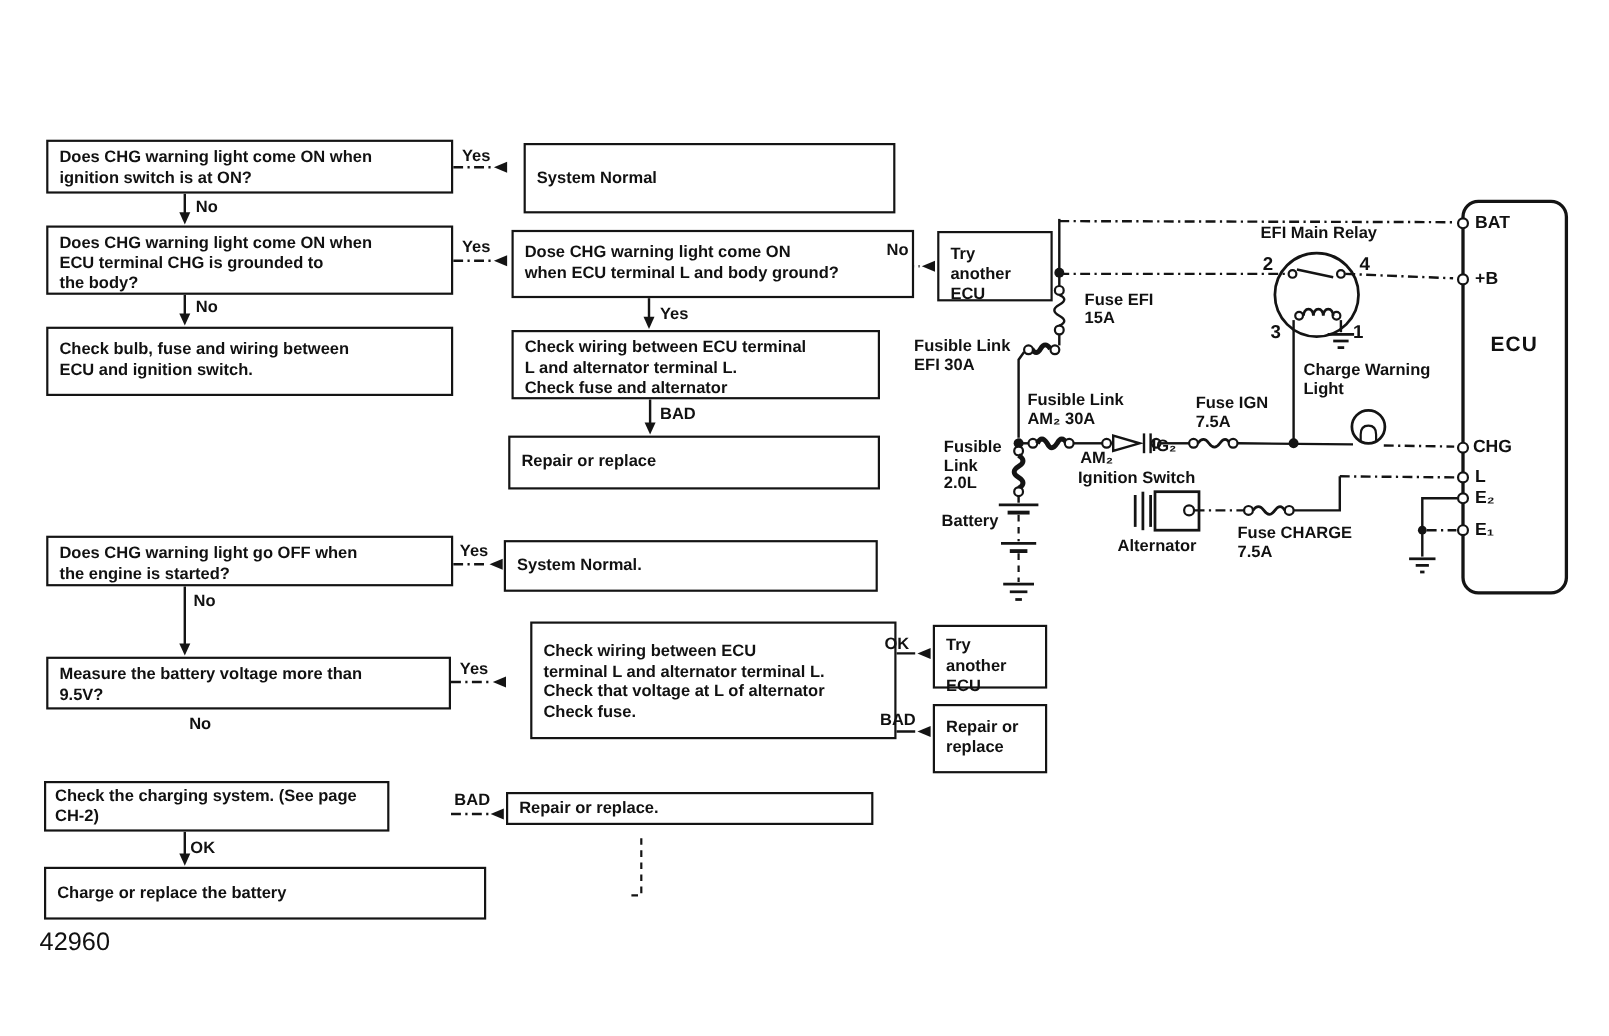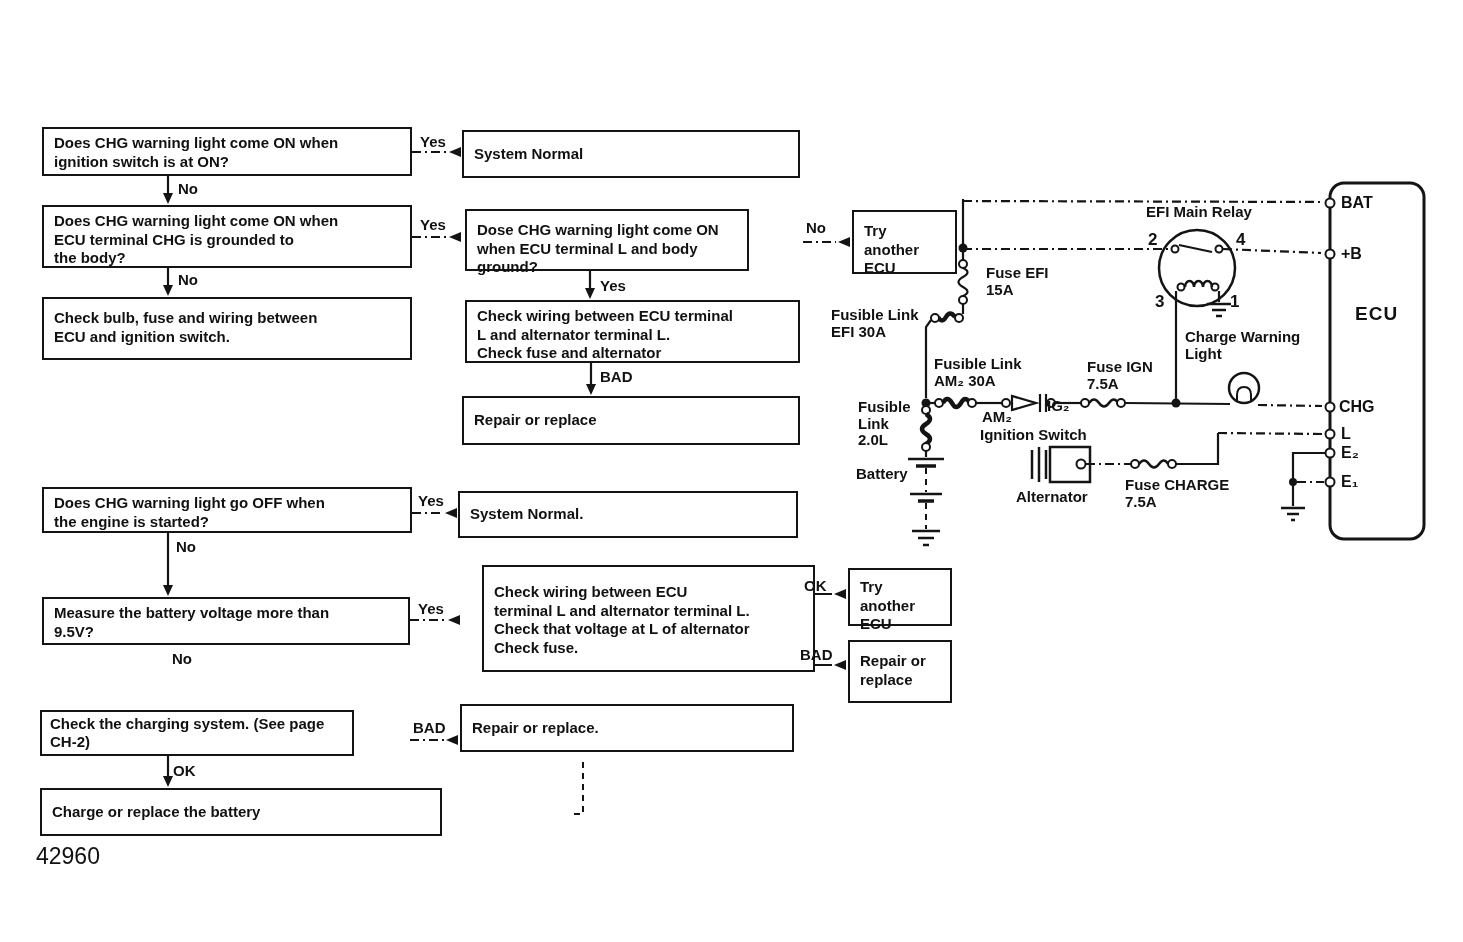--- a/index.html
+++ b/index.html
@@ -152,25 +152,25 @@
     <circle class="oc" cx="1330" cy="407" r="4.5" stroke-width="2"></circle>
     <circle class="oc" cx="1330" cy="434" r="4.5" stroke-width="2"></circle>
     <circle class="oc" cx="1330" cy="453" r="4.5" stroke-width="2"></circle>
     <circle class="oc" cx="1330" cy="482" r="4.5" stroke-width="2"></circle>
   </svg>
 
   <div class="fig" style="left:36px;top:843px">42960</div>
 
   <div class="fbox" style="left:42px;top:127px;width:370px;height:49px">Does CHG warning light come ON when
 ignition switch is at ON?</div>
-  <div class="fbox vc" style="left:462px;top:130px;width:338px;height:48px">System Normal</div>
+  <div class="fbox vc" style="left:476px;top:130px;width:338px;height:64px">System Normal</div>
   <div class="fbox" style="left:42px;top:205px;width:370px;height:63px">Does CHG warning light come ON when
 ECU terminal CHG is grounded to
 the body?</div>
-  <div class="fbox" style="left:465px;top:209px;width:284px;height:62px;padding-top:10px">Dose CHG warning light come ON
+  <div class="fbox" style="left:465px;top:209px;width:366px;height:62px;padding-top:10px">Dose CHG warning light come ON
 when ECU terminal L and body ground?</div>
   <div class="fbox" style="left:852px;top:210px;width:105px;height:64px;padding-top:10px">Try another
 ECU</div>
   <div class="fbox" style="left:465px;top:300px;width:335px;height:63px">Check wiring between ECU terminal
 L and alternator terminal L.
 Check fuse and alternator</div>
   <div class="fbox" style="left:42px;top:297px;width:370px;height:63px;padding-top:10px">Check bulb, fuse and wiring between
 ECU and ignition switch.</div>
   <div class="fbox vc" style="left:462px;top:396px;width:338px;height:49px">Repair or replace</div>
   <div class="fbox" style="left:42px;top:487px;width:370px;height:46px">Does CHG warning light go OFF when
@@ -180,21 +180,21 @@
 9.5V?</div>
   <div class="fbox" style="left:482px;top:565px;width:333px;height:107px;padding-top:16px">Check wiring between ECU
 terminal L and alternator terminal L.
 Check that voltage at L of alternator
 Check fuse.</div>
   <div class="fbox" style="left:848px;top:568px;width:104px;height:58px;padding-top:8px">Try another
 ECU</div>
   <div class="fbox" style="left:848px;top:640px;width:104px;height:63px;padding-top:10px">Repair or
 replace</div>
   <div class="fbox vc" style="left:40px;top:710px;width:314px;height:46px;padding-left:8px">Check the charging system. (See page CH-2)</div>
-  <div class="fbox vc" style="left:460px;top:704px;width:334px;height:48px">Repair or replace.</div>
+  <div class="fbox vc" style="left:460px;top:720px;width:334px;height:30px">Repair or replace.</div>
   <div class="fbox vc" style="left:40px;top:788px;width:402px;height:48px">Charge or replace the battery</div>
 
   <div class="lbl" style="left:420px;top:133px">Yes</div>
   <div class="lbl" style="left:178px;top:180px">No</div>
   <div class="lbl" style="left:420px;top:216px">Yes</div>
   <div class="lbl" style="left:806px;top:219px">No</div>
   <div class="lbl" style="left:178px;top:271px">No</div>
   <div class="lbl" style="left:600px;top:277px">Yes</div>
   <div class="lbl" style="left:600px;top:368px">BAD</div>
   <div class="lbl" style="left:418px;top:492px">Yes</div>

